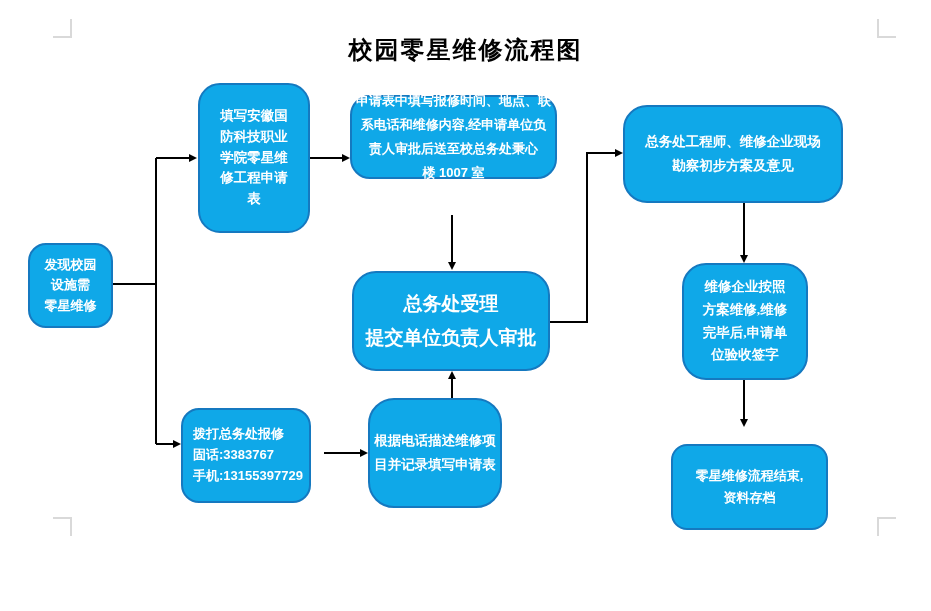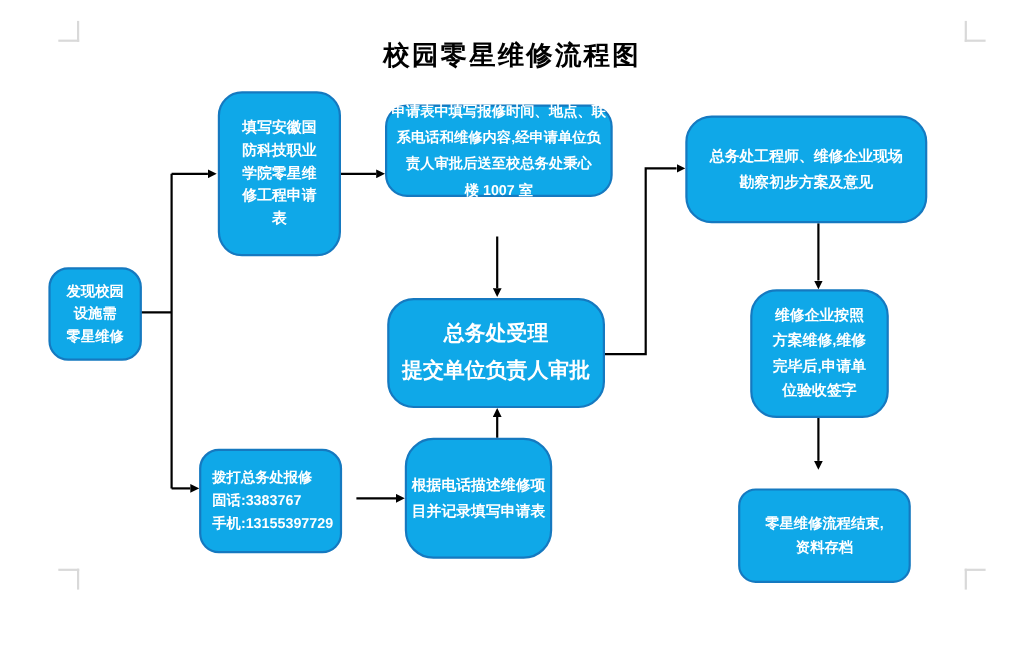--- a/index.html
+++ b/index.html
@@ -17,26 +17,26 @@
   }
   .node {
     position:absolute; box-sizing:border-box;
     background:var(--box-fill,#0fa8e8);
     border:2px solid var(--box-border,#1579c0);
     color:var(--box-text,#fff);
     font-weight:bold; text-align:center;
     display:flex; align-items:center; justify-content:center;
     white-space:pre-line; line-height:1.55;
   }
-  #node-start     { left:44px;  top:243px; width:85px;  height:85px;  border-radius:18px; font-size:13px; }
+  #node-start     { left:28px;  top:243px; width:85px;  height:85px;  border-radius:18px; font-size:13px; }
   #node-fill-form { left:198px; top:83px;  width:112px; height:150px; border-radius:22px; font-size:13.5px; }
   #node-form-detail { left:350px; top:95px; width:207px; height:84px; border-radius:20px; font-size:13px; line-height:1.85; padding:2px; }
   #node-survey    { left:623px; top:105px; width:220px; height:98px;  border-radius:24px; font-size:13.5px; line-height:1.8; }
   #node-accept    { left:352px; top:271px; width:198px; height:100px; border-radius:24px; font-size:19px; line-height:1.8; }
-  #node-repair    { left:682px; top:263px; width:126px; height:117px; border-radius:24px; font-size:13.5px; line-height:1.7; }
+  #node-repair    { left:682px; top:263px; width:126px; height:117px; border-radius:24px; font-size:13.5px; line-height:1.7;font-family:Liberation Serif, serif; }
   #node-phone     { left:181px; top:408px; width:130px; height:95px;  border-radius:18px; font-size:13px; text-align:left; justify-content:flex-start; padding-left:10px; line-height:1.6; }
   #node-record    { left:368px; top:398px; width:134px; height:110px; border-radius:26px; font-size:13.5px; line-height:1.8; }
   #node-end       { left:671px; top:427px; width:157px; height:86px;  border-radius:16px; font-size:13px; line-height:1.7;margin-top:17px; }
   .arrows { position:absolute; left:0; top:0; pointer-events:none; }
   .conn { stroke:var(--arrow-color,#000); stroke-width:2; fill:none; }
   .arrowhead-shape { fill:var(--arrow-color,#000); }
   .mark { position:absolute; width:19px; height:19px; box-sizing:border-box; }
   .mark.tl { left:53px;  top:19px;  border-right:2px solid var(--mark-color,#d9d9d9); border-bottom:2px solid var(--mark-color,#d9d9d9); }
   .mark.tr { left:877px; top:19px;  border-left:2px solid var(--mark-color,#d9d9d9);  border-bottom:2px solid var(--mark-color,#d9d9d9); }
   .mark.bl { left:53px;  top:517px; border-right:2px solid var(--mark-color,#d9d9d9); border-top:2px solid var(--mark-color,#d9d9d9); }

